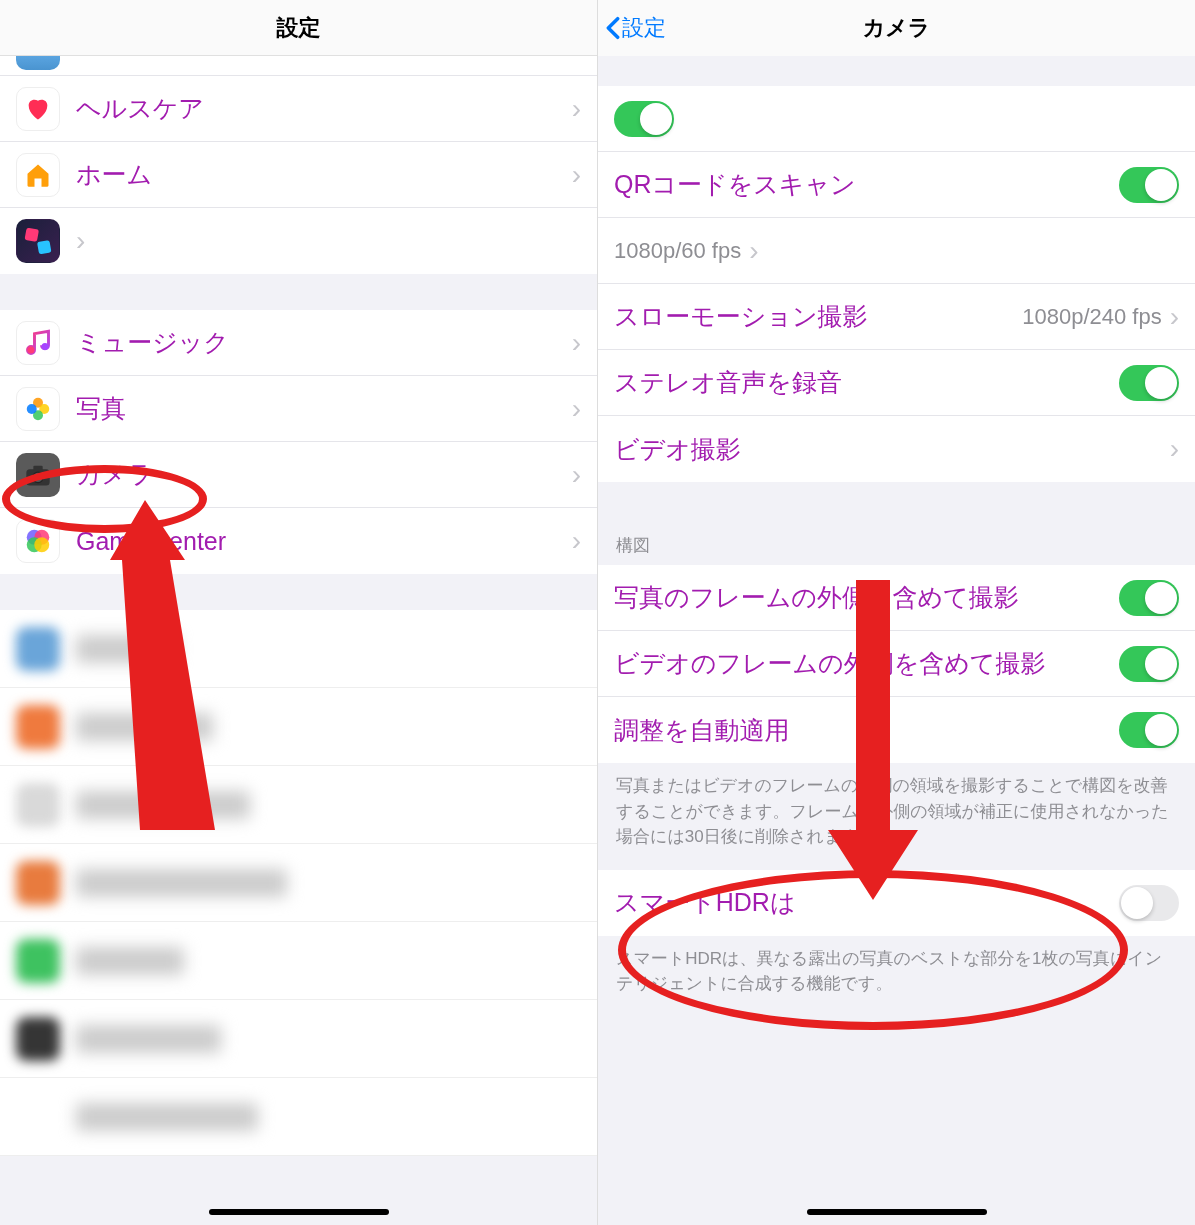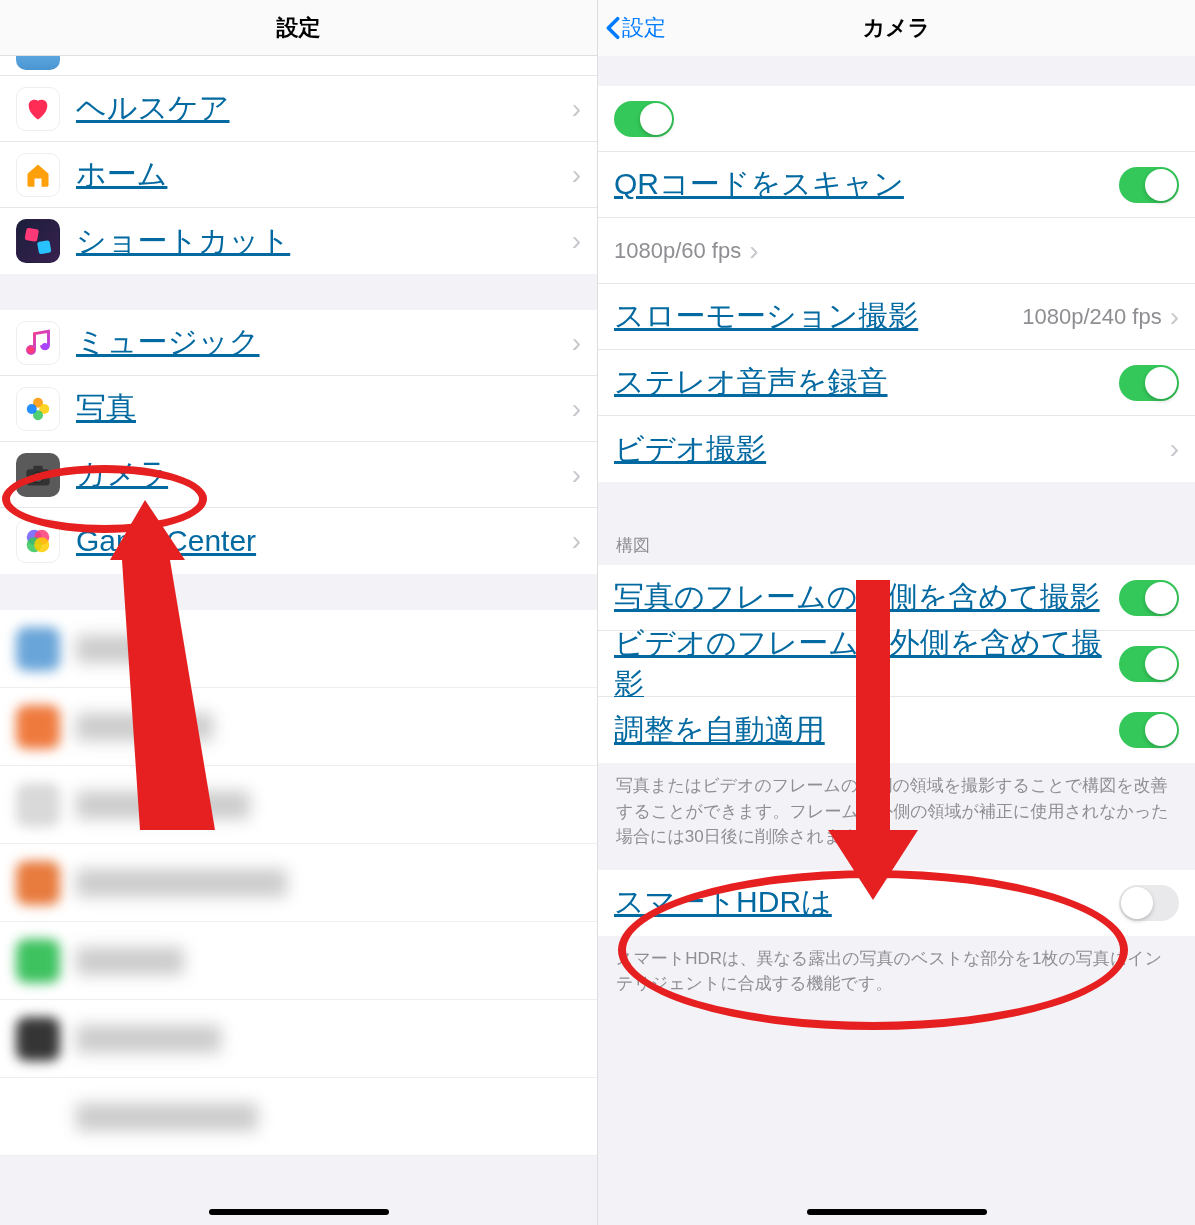--- a/index.html
+++ b/index.html
@@ -79,23 +79,22 @@
     border-radius: 10px;
     margin-right: 16px;
     flex-shrink: 0;
     display: flex;
     align-items: center;
     justify-content: center;
     font-size: 24px;
   }
   .row-label {
     flex: 1;
-    font-size: 30px;
-    color: #0369a1;
-    text-decoration: underline;
+    font-size: 25px;
+    color: #a21caf;
   }
   .row-value {
     font-size: 22px;
     color: #8e8e93;
     margin-right: 8px;
   }
   .chevron {
     color: #c7c7cc;
     font-size: 28px;
     font-weight: 300;
@@ -249,21 +248,20 @@
             <div class="row-label">ホーム</div>
             <div class="chevron">›</div>
           </div>
           <div class="row">
             <div class="app-icon" style="background: linear-gradient(135deg, rgb(26, 31, 58), rgb(58, 32, 80)); border: 1px solid transparent;">
               <svg width="30" height="30" viewBox="0 0 24 24">
                 <rect x="2" y="2" width="10" height="10" rx="2" fill="#ff3977" transform="rotate(10 7 7)"></rect>
                 <rect x="12" y="12" width="10" height="10" rx="2" fill="#28c3ff" transform="rotate(-10 17 17)"></rect>
               </svg>
             </div>
-            <div class="row-label">ショートカット</div>
             <div class="chevron">›</div>
           </div>
         </div>
 
       <div class="section gap" id="group2">
           <div class="row">
             <div class="app-icon" style="background: rgb(255, 255, 255); border: 1px solid rgb(238, 238, 238);">
               <svg width="28" height="28" viewBox="0 0 24 24">
                 <path d="M9 18a3 3 0 11-6 0 3 3 0 016 0zM9 18V4l12-2v12a3 3 0 11-6 0" fill="none" stroke="url(#mg)" stroke-width="2.5"></path>
                 <defs>

